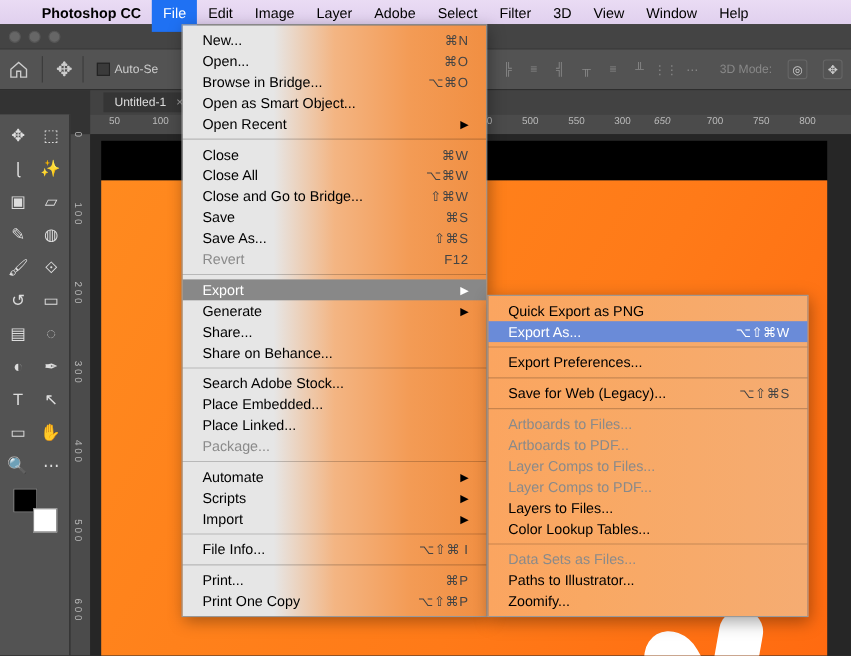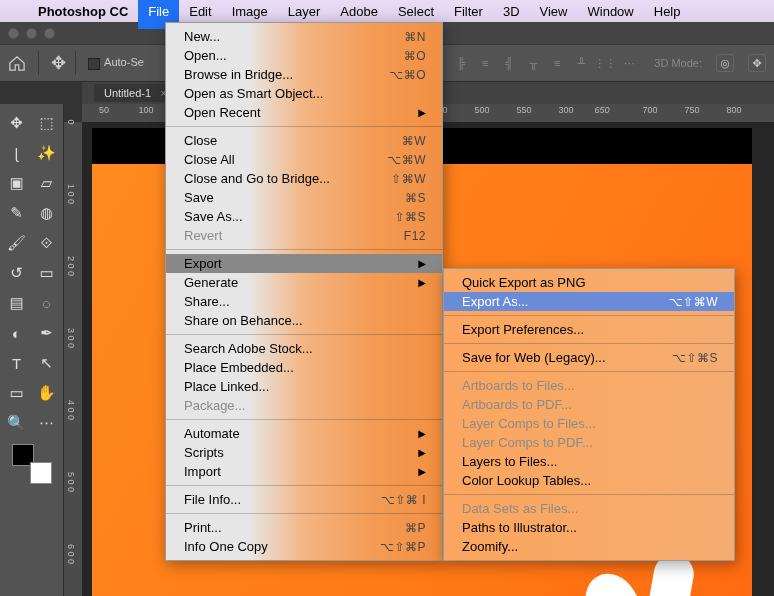--- a/index.html
+++ b/index.html
@@ -51,21 +51,21 @@
   .artboard { position:absolute; top:6px; left:10px; width:660px; height:36px; background:#000;}
   .orange { position:absolute; top:42px; left:10px; width:660px; height:450px; background:linear-gradient(120deg,#ff8a1f 0%,#ff7a18 60%,#ff6a10 100%);}
   .wh { position:absolute; bottom:0; right:10px; width:160px; height:60px;}
   .wh::before{content:"";position:absolute;left:0;top:20px;width:50px;height:40px;border-radius:50px 50px 0 0/60px 60px 0 0;background:#fff;transform:rotate(-30deg);}
   .wh::after{content:"";position:absolute;left:70px;top:0;width:40px;height:60px;border-radius:50px 50px 0 0;background:#fff;transform:rotate(10deg);}
 
   
   .menu { position:absolute; background:linear-gradient(90deg,#e6e6e6 30%,#f3b583 50%,#f39b55 75%,#f18f42 100%); border:1px solid #999; font-size:13px; box-shadow:2px 4px 14px rgba(0,0,0,0.35); padding:4px 0;}
   .menu .row { display:flex; justify-content:space-between; align-items:center; padding:2px 16px 2px 18px; height:19px; color:#000; white-space:nowrap;}
   .menu .row.hl { background:#6a8bd8; color:#fff;}
-  .menu .row.sel { background:#888; color:#000000;}
+  .menu .row.sel { background:#888; color:#ffffff;}
   .menu .row.dis { color:#8a8a8a;}
   .menu hr { border:none; border-top:1px solid rgba(0,0,0,0.2); margin:4px 0;}
   .sc { font-size:12px; color:#444; letter-spacing:0.5px;}
   .row.hl .sc,.row.sel .sc{color:#fff;}
   .arr { margin-left:18px; font-size:10px;}
   .filemenu { top:22px; left:165px; width:278px;}
   .submenu { top:268px; left:443px; width:292px; background:linear-gradient(90deg,#fba560 0%,#f9a863 30%,#f5ac72 100%);}
   .submenu .row { height:19px; }
 </style>
 </head>
@@ -306,21 +306,21 @@
     <div class="row">
       <span>File Info...</span>
       <span class="sc">⌥⇧⌘ I</span>
     </div>
     <hr>
     <div class="row">
       <span>Print...</span>
       <span class="sc">⌘P</span>
     </div>
     <div class="row">
-      <span>Info One Copy</span>
+      <span>Print One Copy</span>
       <span class="sc">⌥⇧⌘P</span>
     </div>
   </div>
 
 <div class="menu submenu" id="submenu">
     <div class="row">
       <span>Quick Export as PNG</span>
       <span></span>
     </div>
     <div class="row hl">

